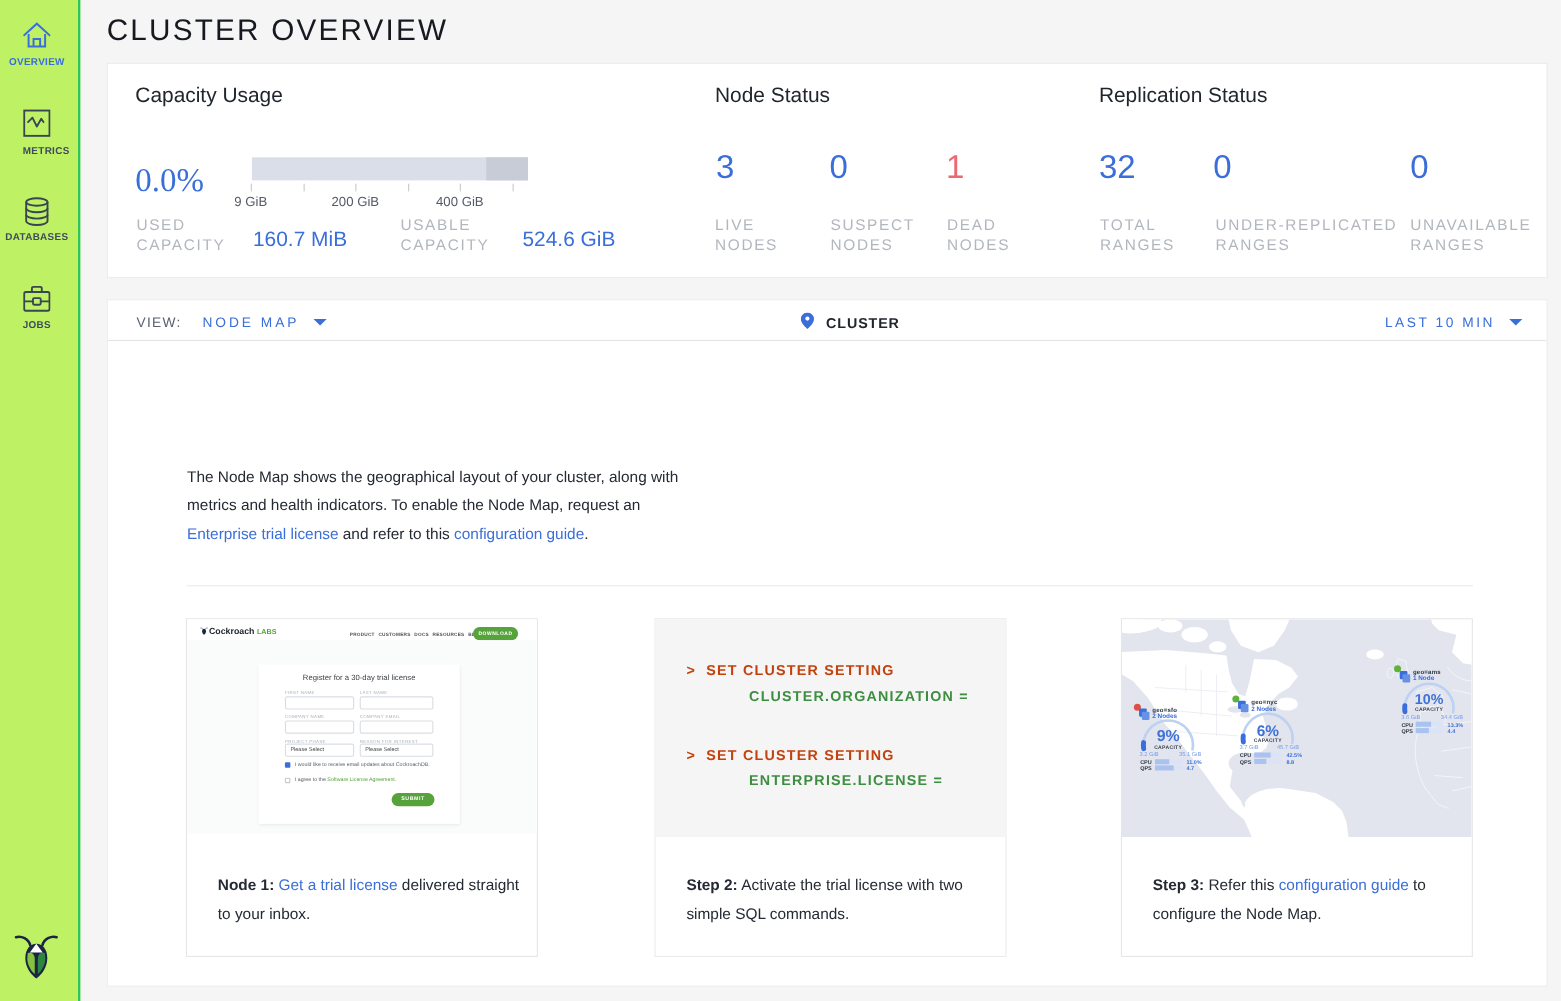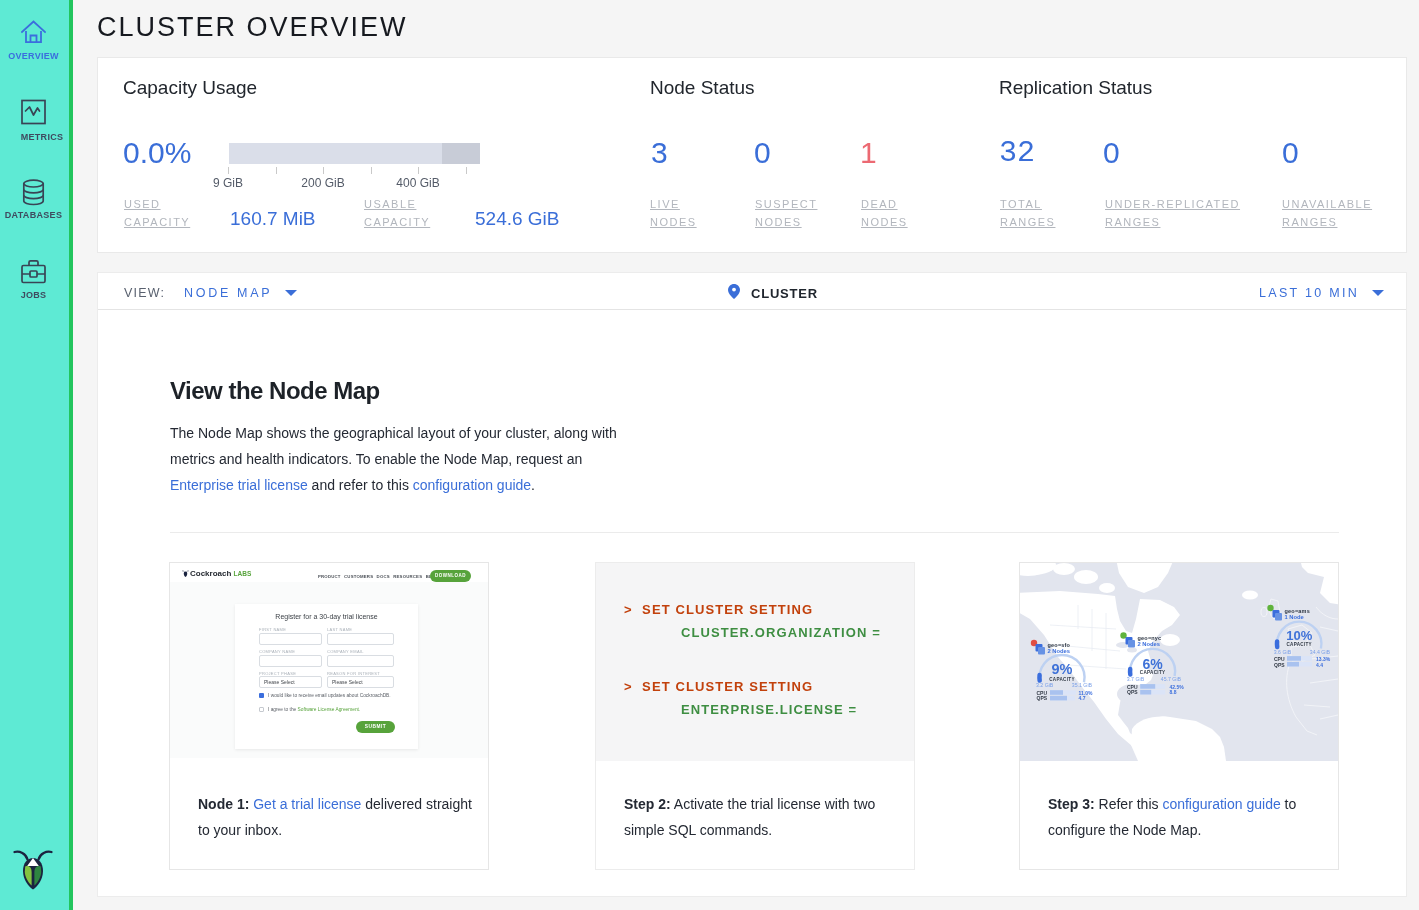--- a/index.html
+++ b/index.html
@@ -1,29 +1,29 @@
 <!DOCTYPE html>
 <html><head>
 <meta charset="utf-8">
 <style>
 * { margin:0; padding:0; box-sizing:border-box; }
 html,body { width:1419px; height:910px; overflow:hidden; }
 body { font-family:"Liberation Sans", sans-serif; background:#f5f5f5; position:relative; }
 .abs { position:absolute; }
 
-#sidebar { position:absolute; left:0; top:0; width:73px; height:910px; background:#5eead4; border-right:4px solid #22c55e; }
+#sidebar { position:absolute; left:0; top:0; width:73px; height:910px; background:#bef264; border-right:2px solid #22c55e; }
 .navitem { position:absolute; left:0; width:67px; text-align:center; }
 .navitem .lbl { position:absolute; left:0; width:67px; text-align:center; font-size:9px; font-weight:bold; letter-spacing:0.3px; color:#3f4a5f; }
 
 #title { position:absolute; left:97px; top:12px; font-size:27px; font-weight:normal; letter-spacing:2px; color:#16191f; }
 #statscard { position:absolute; left:97px; top:57px; width:1310px; height:196px; background:#fff; border:1px solid #e9e9e9; }
 .sechdr { position:absolute; font-size:19px; color:#21262d; }
 .bignum { position:absolute; font-size:30px; color:#3a6ed8; }
 .bignum.red { color:#ec6972; }
-.statlbl { position:absolute; font-size:11px; letter-spacing:1.5px; color:#b2b6bd; line-height:18px;text-decoration:underline; }
+.statlbl { position:absolute; font-size:14px; letter-spacing:1.5px; color:#b2b6bd; line-height:18px; }
 .statval { position:absolute; font-size:19px; color:#3a6ed8; }
 .ticklbl { position:absolute; font-size:12px; color:#545b68; width:60px; text-align:center; }
 .tick { position:absolute; top:109px; width:1px; height:7px; background:#c9c9c9; }
 
 #panel { position:absolute; left:97px; top:272px; width:1310px; height:625px; background:#fff; border:1px solid #ececec; }
 #toolbar { position:absolute; left:0; top:0; width:100%; height:37px; border-bottom:1px solid #e4e4e4; }
 #viewlbl { position:absolute; left:26px; top:13px; font-size:12.5px; letter-spacing:1.2px; color:#59616f; }
 #nodemap { position:absolute; left:86px; top:13px; font-size:12.5px; letter-spacing:2.7px; color:#3a6ed8; }
 #clusterlbl { position:absolute; left:653px; top:13px; font-size:13px; letter-spacing:0.8px; color:#20262e; font-weight:bold;}
 #last10 { position:absolute; left:1161px; top:13px; font-size:12.5px; letter-spacing:2.3px; color:#3a6ed8; }
@@ -92,21 +92,21 @@
   </svg>
 </div>
 
 <div id="title">CLUSTER OVERVIEW</div>
 
 <div id="statscard">
   <div class="sechdr" style="left:25px; top:19px;">Capacity Usage</div>
   <div class="sechdr" style="left:552px; top:19px;">Node Status</div>
   <div class="sechdr" style="left:901px; top:19px;">Replication Status</div>
 
-  <div class="bignum" style="left:25px; top:78px;">0.0%</div>
+  <div class="bignum" style="left:25px; top:90px;font-family:Liberation Serif, serif;">0.0%</div>
 
   <div class="abs" style="left:131px; top:85px; width:251px; height:21px; background:#dadee9;"></div>
   <div class="abs" style="left:344px; top:85px; width:38px; height:21px; background:#c8ccd7;"></div>
 
   <div class="tick" style="left:130px;"></div>
   <div class="tick" style="left:178px;"></div>
   <div class="tick" style="left:225px;"></div>
   <div class="tick" style="left:273px;"></div>
   <div class="tick" style="left:320px;"></div>
   <div class="tick" style="left:368px;"></div>
@@ -119,41 +119,40 @@
   <div class="statlbl" style="left:266px; top:137px;">USABLE<br>CAPACITY</div>
   <div class="statval" style="left:377px; top:150px;">524.6 GiB</div>
 
   <div class="bignum" style="left:553px; top:78px;">3</div>
   <div class="bignum" style="left:656px; top:78px;">0</div>
   <div class="bignum red" style="left:762px; top:78px;">1</div>
   <div class="statlbl" style="left:552px; top:137px;">LIVE<br>NODES</div>
   <div class="statlbl" style="left:657px; top:137px;">SUSPECT<br>NODES</div>
   <div class="statlbl" style="left:763px; top:137px;">DEAD<br>NODES</div>
 
-  <div class="bignum" style="left:901px; top:78px;font-family:Liberation Mono, monospace;">32</div>
+  <div class="bignum" style="left:901px; top:78px;">32</div>
   <div class="bignum" style="left:1005px; top:78px;">0</div>
   <div class="bignum" style="left:1184px; top:78px;">0</div>
   <div class="statlbl" style="left:902px; top:137px;">TOTAL<br>RANGES</div>
   <div class="statlbl" style="left:1007px; top:137px;">UNDER-REPLICATED<br>RANGES</div>
   <div class="statlbl" style="left:1184px; top:137px;">UNAVAILABLE<br>RANGES</div>
 </div>
 
 <div id="panel">
   <div id="toolbar">
     <span id="viewlbl">VIEW:</span>
     <span id="nodemap">NODE MAP<span class="caret"></span></span>
     <svg width="12" height="15" viewBox="0 0 12 15" style="position:absolute; left:630px; top:11px;">
       <path d="M6 0 C2.7 0 0 2.7 0 6 C0 10.2 6 15 6 15 C6 15 12 10.2 12 6 C12 2.7 9.3 0 6 0 Z" fill="#3a6ed8"></path>
       <circle cx="6" cy="5.6" r="1.9" fill="#fff"></circle>
     </svg>
     <span id="clusterlbl">CLUSTER</span>
     <span id="last10">LAST 10 MIN<span class="caret"></span></span>
   </div>
 
-  <div id="vh">View the Node Map</div>
   <div class="para">The Node Map shows the geographical layout of your cluster, along with metrics and health indicators. To enable the Node Map, request an <a>Enterprise trial license</a> and refer to this <a>configuration guide</a>.</div>
   <div id="hrline"></div>
 
   <div class="card" style="left:71px; border:1px solid #e6e6e6;">
     <div id="shot1">
       <svg width="7" height="9" viewBox="0 0 40 48" style="position:absolute;left:12px;top:6px;">
         <path d="M20 13 C14.5 13 10 18 10 26 C10 34.5 15.3 41.5 20 44.5 C24.7 41.5 30 34.5 30 26 C30 18 25.5 13 20 13 Z" fill="#1b2440"></path>
         <path d="M14.5 15.5 C13 10.5 7 7.5 2 9" stroke="#1b2440" stroke-width="2.5" fill="none" stroke-linecap="round"></path>
         <path d="M25.5 15.5 C27 10.5 33 7.5 38 9" stroke="#1b2440" stroke-width="2.5" fill="none" stroke-linecap="round"></path>
       </svg>

